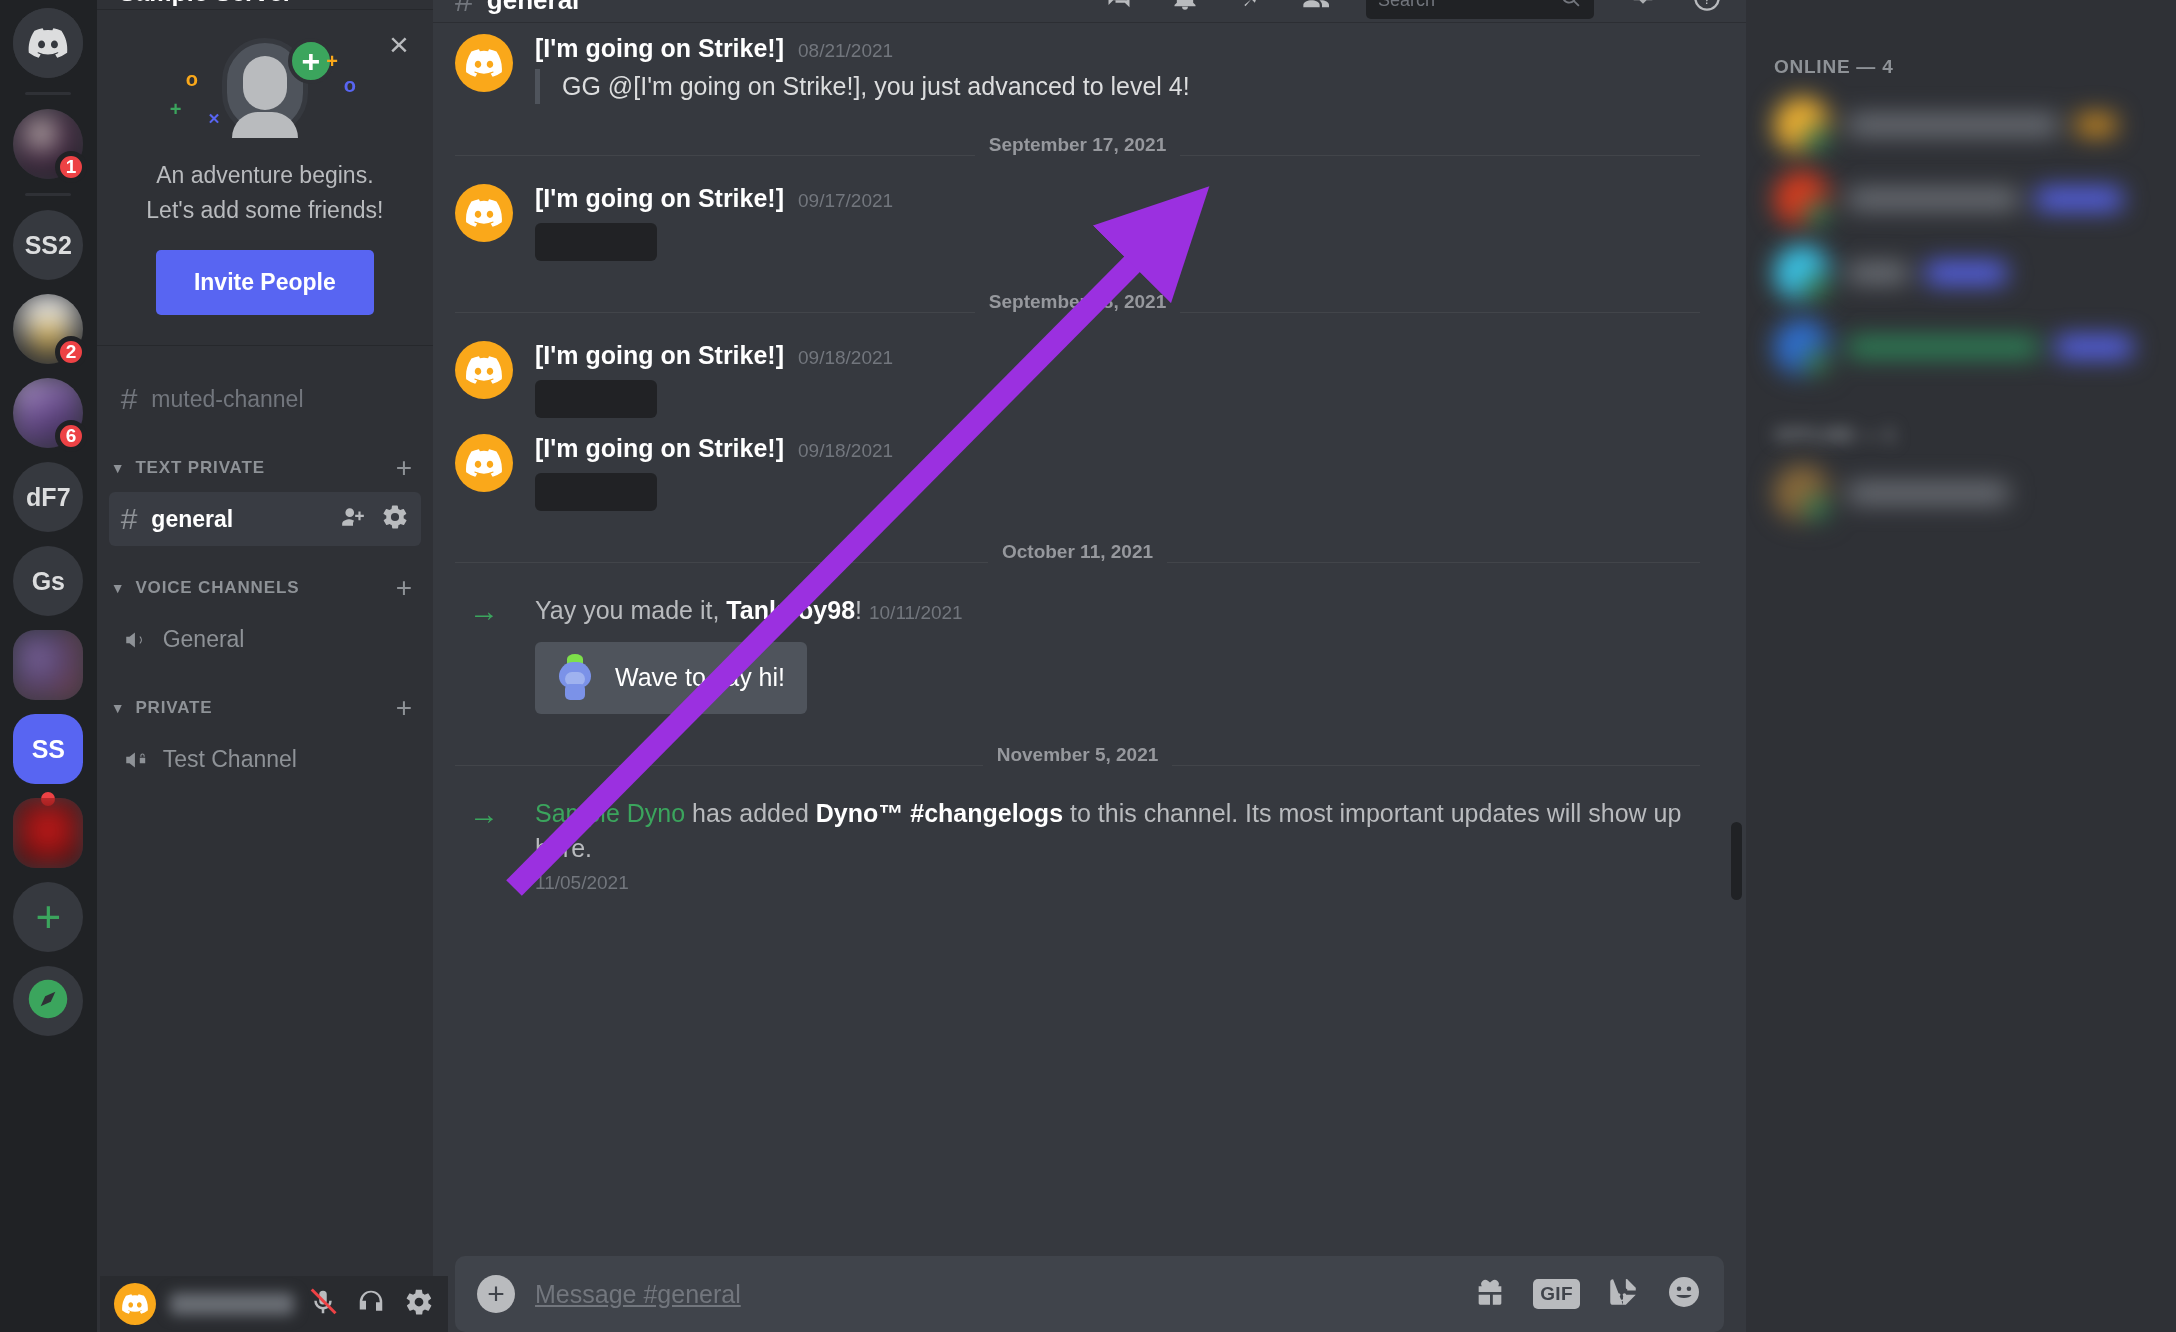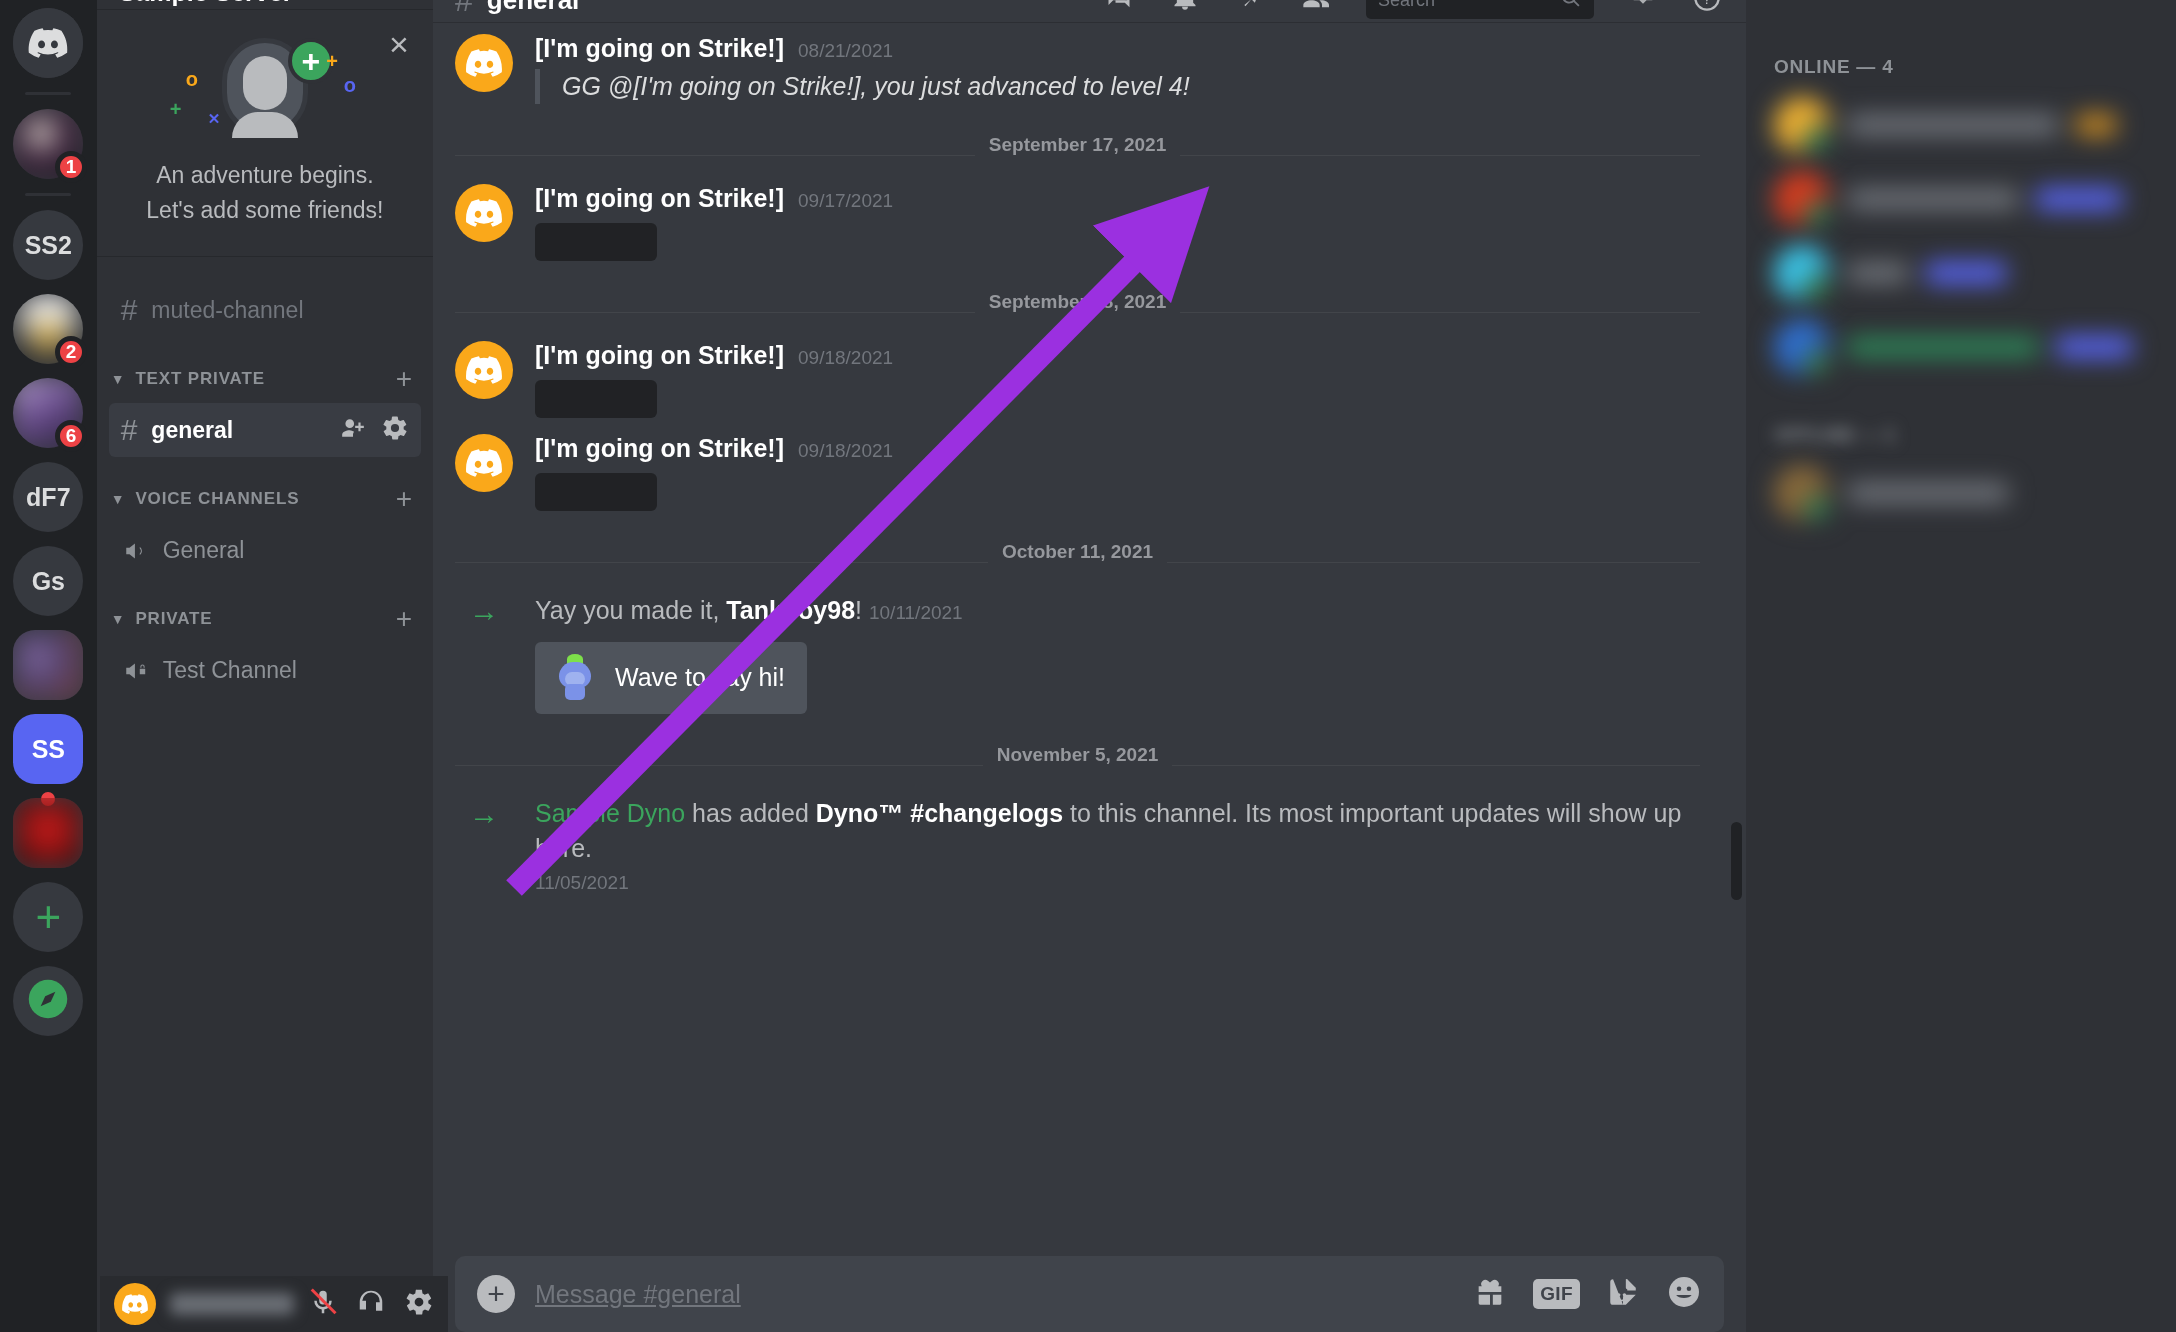--- a/index.html
+++ b/index.html
@@ -147,21 +147,21 @@
   .messages { flex:1 1 auto; padding: 0 22px 0 0; overflow:hidden; position:relative; }
   .msg { display:flex; gap:22px; padding: 12px 24px 4px 0px; }
   .avatar {
     width:58px; height:58px; border-radius:50%; background:#faa81a; flex:0 0 auto;
     display:flex; align-items:center; justify-content:center; margin-left: 22px;
   }
   .msg-body { min-width:0; flex:1 1 auto; }
   .msg-head { display:flex; align-items:baseline; gap:14px; }
   .author { color:#fff; font-size:25px; font-weight:700; }
   .ts { color:#72767d; font-size:19px; }
-  .quote { border-left:5px solid #4f545c; padding-left:22px; margin-top:6px;font-style:italic; }
+  .quote { border-left:5px solid #4f545c; padding-left:22px; margin-top:6px; }
   .mtext { color:#dcddde; font-size:25px; line-height:1.38; }
   .redact { width:122px; height:38px; background:#212225; border-radius:6px; margin-top:10px; }
   .divider { display:flex; align-items:flex-end; gap:0; margin: 26px 24px 16px 0px; padding-left:22px;}
   .divider .line { flex:1 1 auto; height:1px; background:#42454a; }
   .divider .dl { color:#96989d; font-size:19px; font-weight:600; padding:0 14px; white-space:nowrap; }
   .sysmsg { display:flex; gap:22px; padding: 14px 24px 4px 22px; align-items:flex-start;}
   .arrow { color:#3ba55d; font-size:30px; width:58px; text-align:center; flex:0 0 auto; line-height:1.2;}
   .sys-text { color:#b9bbbe; font-size:25px; line-height:1.4; }
   .sys-text b { color:#fff; font-weight:700; }
   .sys-green { color:#3ba55d; font-weight:500; }
@@ -322,20 +322,21 @@
         <div class="av-shoulder"></div>
         <div class="av-plus">+</div>
         <span class="spark s1">o</span>
         <span class="spark s2">+</span>
         <span class="spark s3">o</span>
         <span class="spark s4">+</span>
         <span class="spark s5">✕</span>
       </div>
       <div class="promo-text">An adventure begins.</div>
       <div class="promo-text">Let's add some friends!</div>
+      <button class="invite-btn">Invite People</button>
     </div>
 
     <div class="channels">
 
       <div class="chan-row muted">
         <span class="hash">#</span>
         <span class="chan-name">muted-channel</span>
       </div>
 
       <div class="cat">

